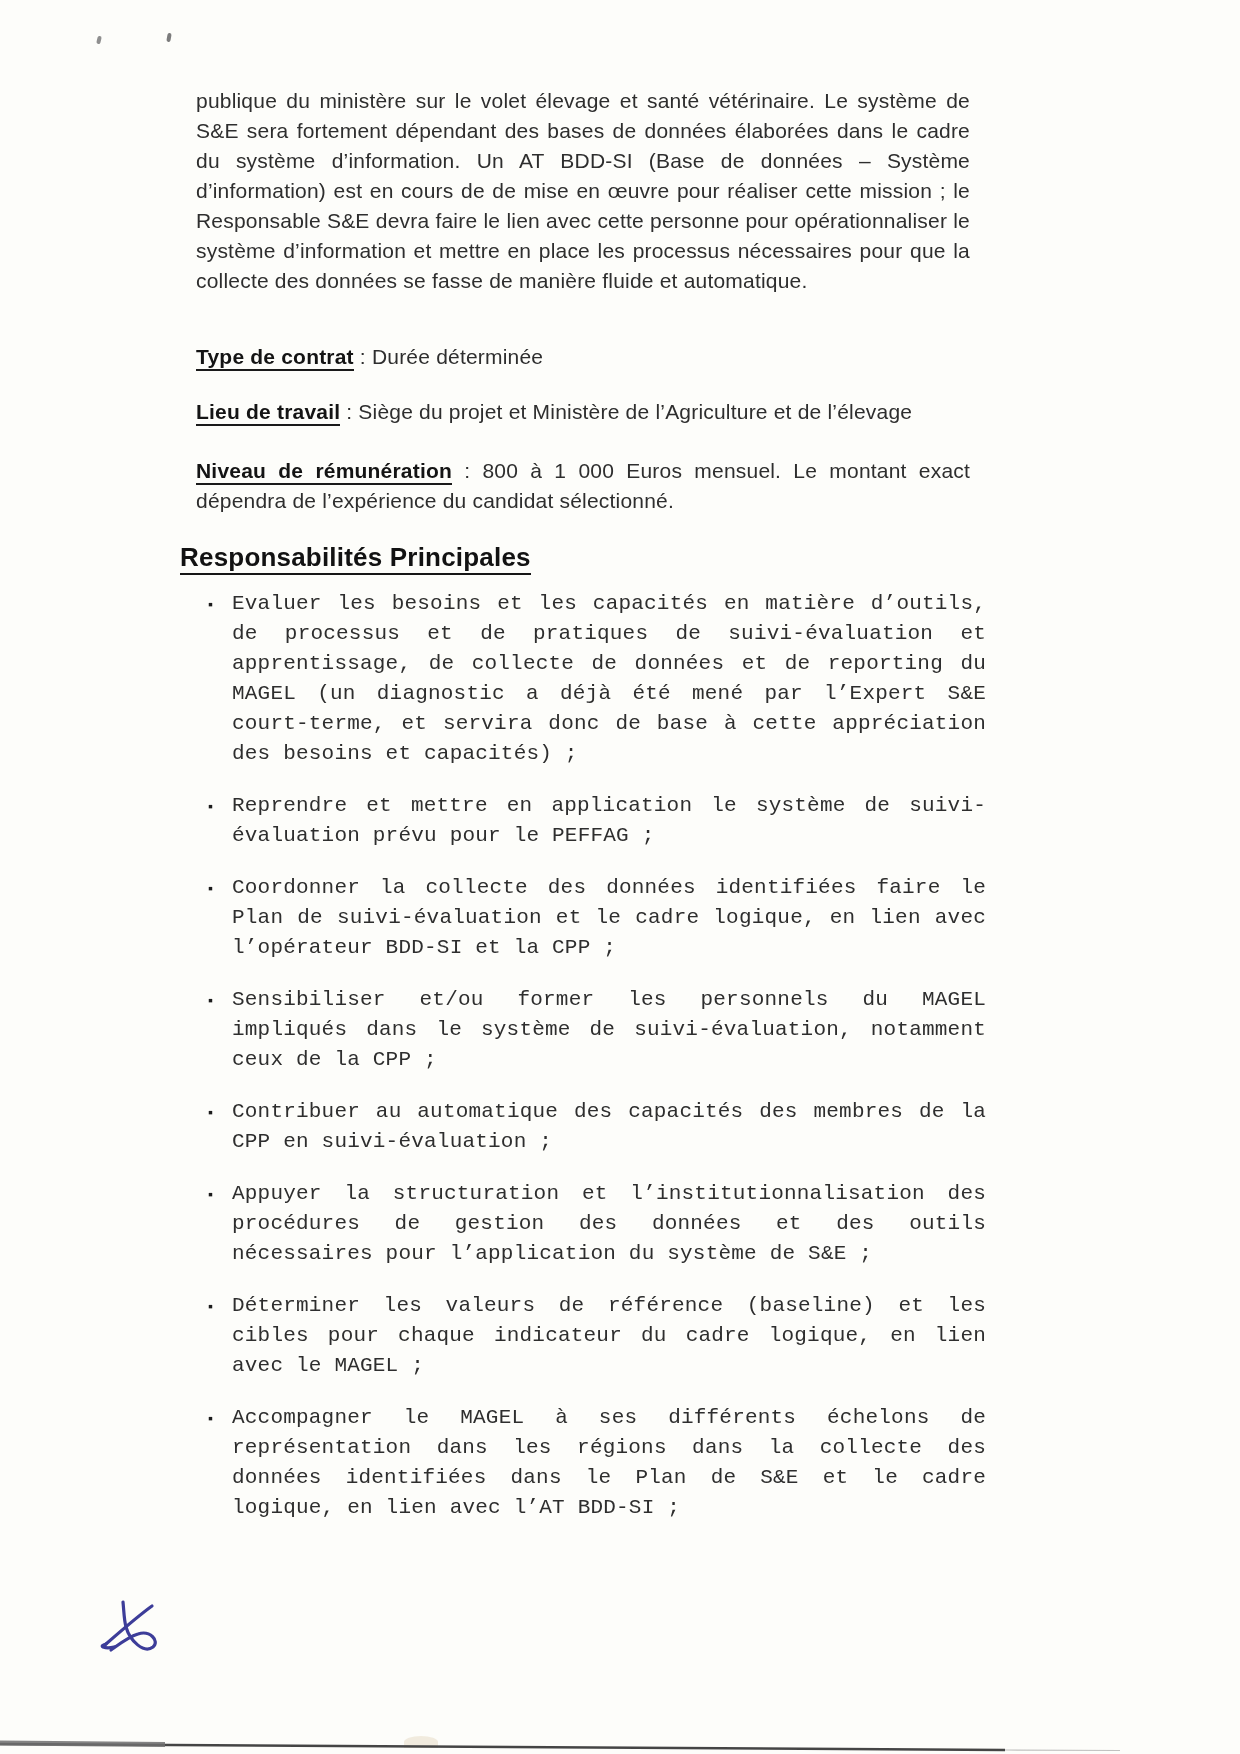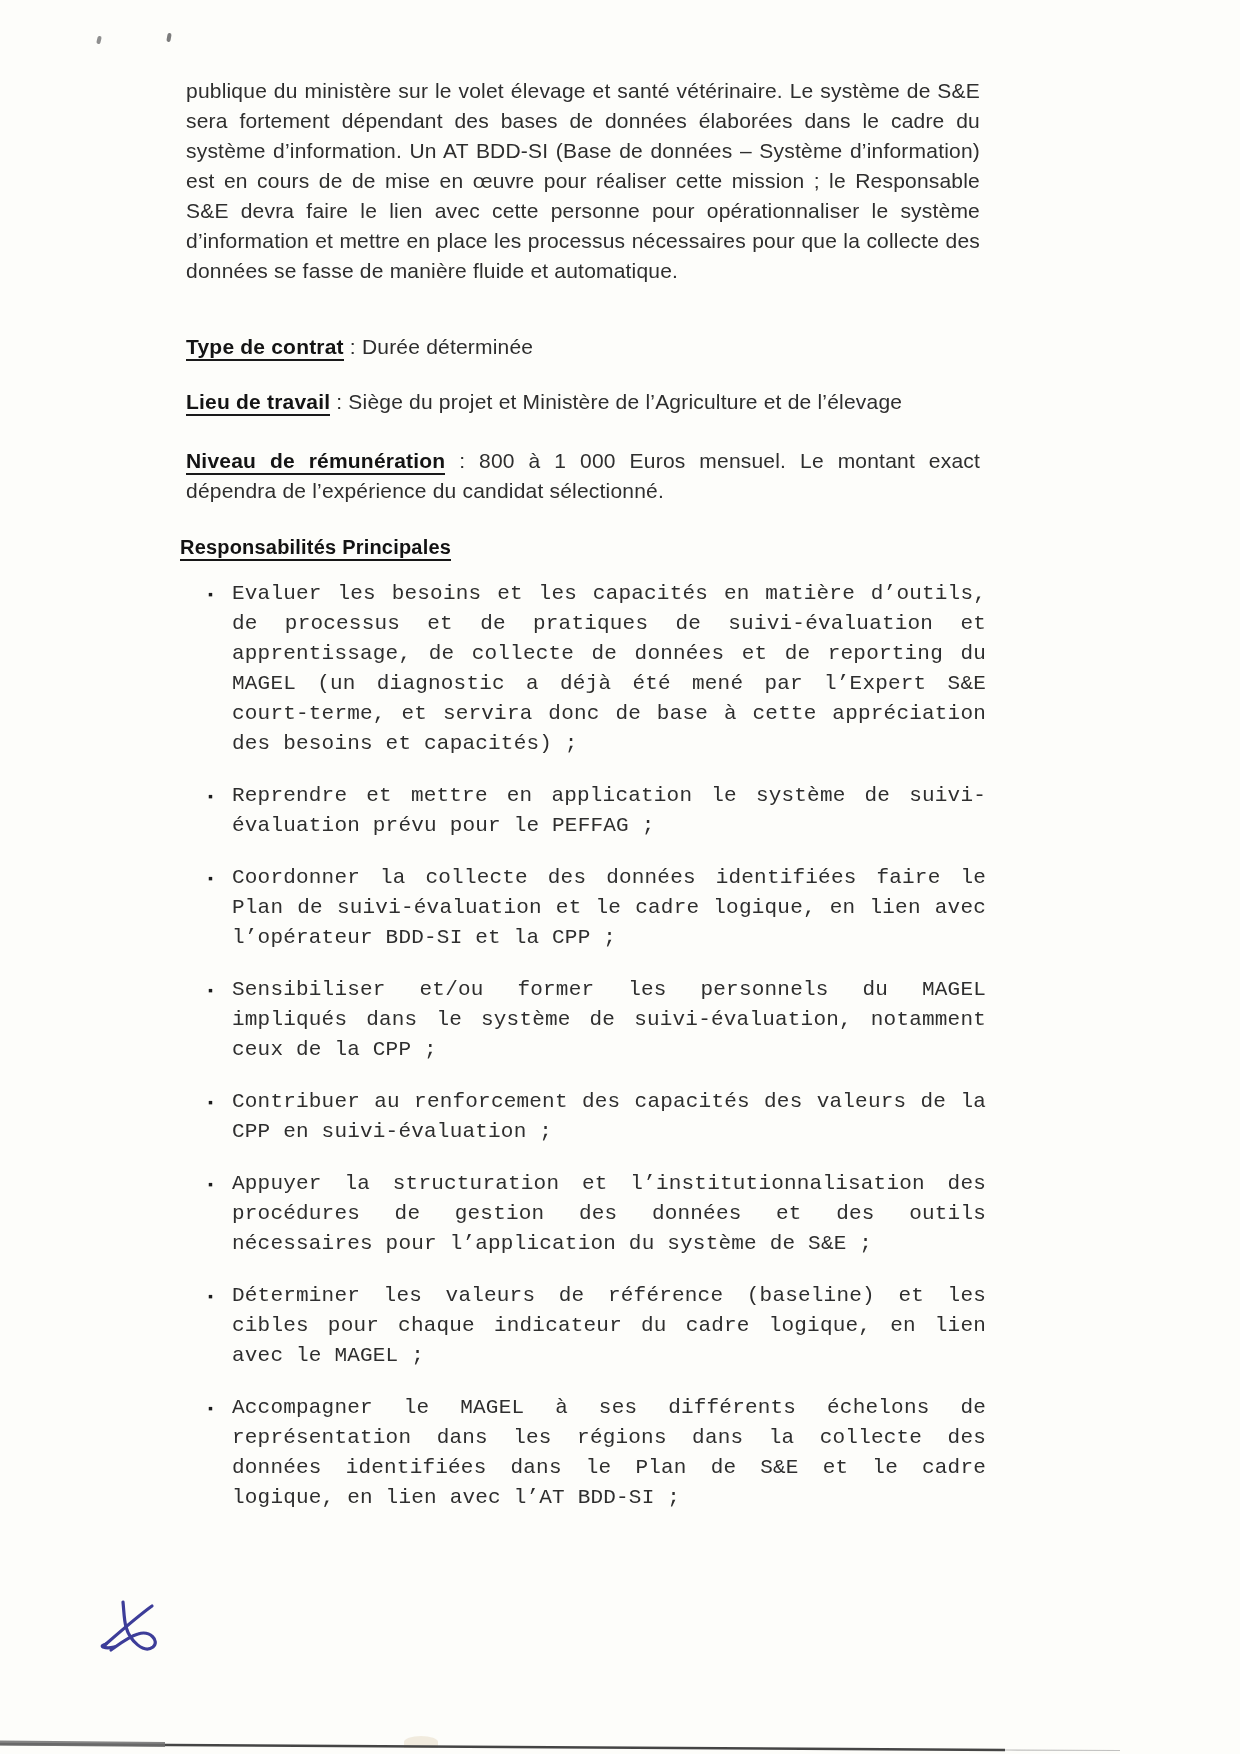--- a/index.html
+++ b/index.html
@@ -20,35 +20,35 @@
     position: absolute;
     left: 180px;
     top: 70px;
     width: 806px;
     font-size: 21px;
     line-height: 30px;
     text-align: justify;
     letter-spacing: 0.2px;
     color: #2e2e2e;
   }
-  p { margin: 6px; }
+  p { margin: 16px; }
   .intro { margin-bottom: 46px; }
   .field { margin-bottom: 25px; }
   .field.f3 { margin-bottom: 29px; }
   .field.f4 { margin-bottom: 37px; }
   .field.f5 { margin-bottom: 26px; }
   .field-label {
     font-weight: bold;
     color: #141414;
     border-bottom: 2px solid #1a1a1a;
     padding-bottom: 1px;
   }
   .resp-heading {
     margin: 0 0 17px 0;
-    font-size: 20px;
+    font-size: 26px;
     font-weight: bold;
     text-align: left;
   }
   .resp-heading .hl {
     color: #121212;
     border-bottom: 2px solid #161616;
     padding-bottom: 1px;
   }
   ul.bullets {
     list-style: none;
@@ -147,21 +147,21 @@
       <li>
         <span class="bullet-marker">▪</span>
         <span class="bullet-text">Coordonner la collecte des données identifiées faire le Plan de suivi-évaluation et le cadre logique, en lien avec l’opérateur BDD-SI et la CPP ;</span>
       </li>
       <li>
         <span class="bullet-marker">▪</span>
         <span class="bullet-text">Sensibiliser et/ou former les personnels du MAGEL impliqués dans le système de suivi-évaluation, notamment ceux de la CPP ;</span>
       </li>
       <li>
         <span class="bullet-marker">▪</span>
-        <span class="bullet-text">Contribuer au renforcement des capacités des valeurs de la CPP en suivi-évaluation ;</span>
+        <span class="bullet-text">Contribuer au automatique des capacités des membres de la CPP en suivi-évaluation ;</span>
       </li>
       <li>
         <span class="bullet-marker">▪</span>
         <span class="bullet-text">Appuyer la structuration et l’institutionnalisation des procédures de gestion des données et des outils nécessaires pour l’application du système de S&amp;E ;</span>
       </li>
       <li>
         <span class="bullet-marker">▪</span>
         <span class="bullet-text">Déterminer les valeurs de référence (baseline) et les cibles pour chaque indicateur du cadre logique, en lien avec le MAGEL ;</span>
       </li>
       <li>

